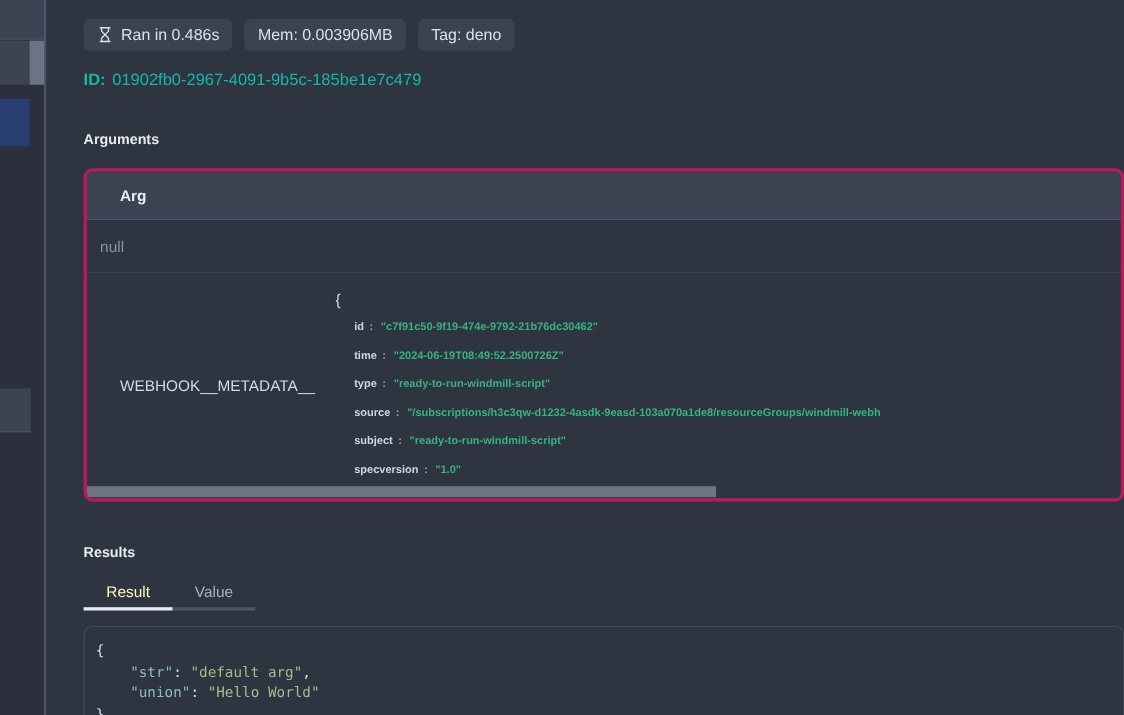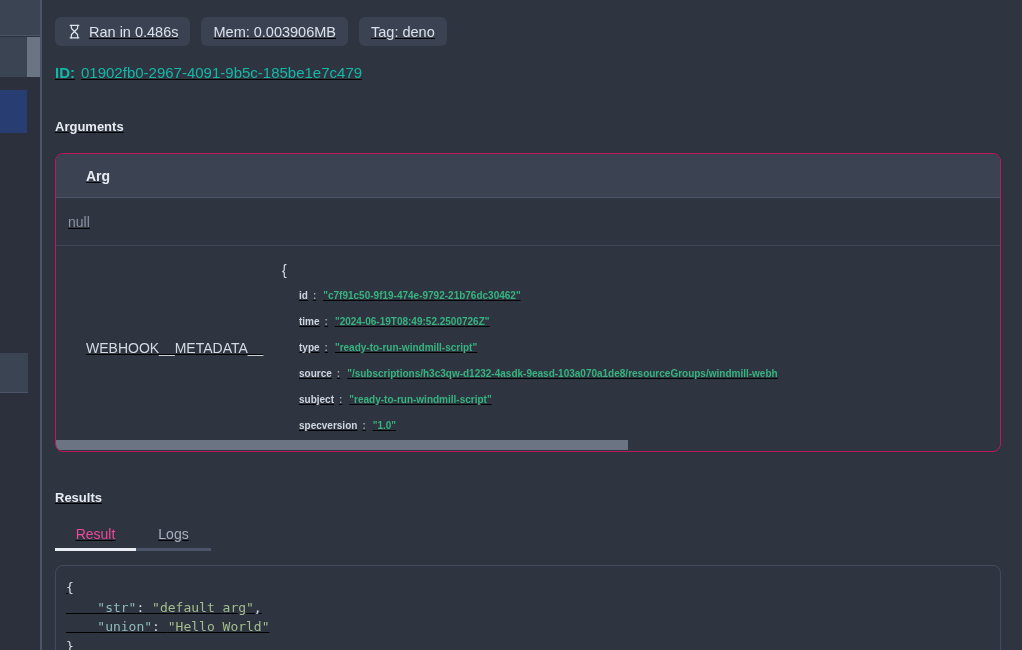--- a/index.html
+++ b/index.html
@@ -30,40 +30,40 @@
   .sb-row-blue {
     position: absolute; left: 0; top: 90px; width: 27px; height: 43px;
     background: #283d72;
   }
   .sb-row-light {
     position: absolute; left: 0; top: 353px; width: 28px; height: 40px;
     background: #3b4452; border-bottom: 1px solid #4b5468;
   }
 
   
-  .main { position: absolute; left: 42px; top: 0; width: 980px; height: 650px; padding-left: 13px; text-decoration: underline; }
+  .main { position: absolute; left: 42px; top: 0; width: 980px; height: 650px; padding-left: 34px; }
   .content { width: 946px; }
 
   .badges { display: flex; gap: 11px; margin-top: 17px; }
   .badge {
     background: #3b4252; color: #dbe1ea; font-size: 14.5px;
     height: 29px; padding: 0 12px; border-radius: 6px;
     display: inline-flex; align-items: center; gap: 7px; white-space: nowrap;
   }
   .badge svg { display: block; }
 
   .id-line { margin-top: 18px; font-size: 15px; color: #14b8a6; }
   .id-label { font-weight: 700; margin-right: 6px; }
 
   .section-label { margin-top: 38px; font-size: 13px; font-weight: 700; color: #e8ecf2; }
 
   
   .args-table {
     margin-top: 19px; width: 946px;
-    border: 1px solid #be185d; border-radius: 8px; overflow: hidden;
+    border: 3px solid #be185d; border-radius: 8px; overflow: hidden;
   }
   .t-head { display: flex; align-items: center; height: 44px; background: #3b4252; border-bottom: 1px solid #4b5468; }
   .col1 { width: 214px; flex-shrink: 0; padding-left: 30px; }
   .col2 { flex: 1; min-width: 0; padding-left: 12px; white-space: nowrap; overflow: hidden; }
   .t-head .col1, .t-head .col2 { font-size: 14px; font-weight: 700; color: #e8ecf2; }
   .t-row-body { display: flex; align-items: center; height: 48px; border-bottom: 1px solid #3d4657; }
   .t-row-body .col1 { font-size: 14px; color: #d4dae3; }
   .t-row-body .col2 { font-size: 14px; color: #8b93a1; }
   .t-row-obj { display: flex; padding-top: 11px; }
   .t-row-obj .col1 { display: flex; align-items: center; font-size: 14px; color: #d4dae3; }
@@ -77,21 +77,21 @@
 
   .t-scrollbar { position: relative; height: 12px; }
   .t-hthumb { position: absolute; left: 0; top: 1px; height: 10px; width: 572px; background: #6b7482; }
 
   
   .tabs { display: flex; margin-top: 16px; }
   .tab {
     font-size: 14px; text-align: center; cursor: pointer;
     padding: 5px 0 6px; border-bottom: 3px solid transparent;
   }
-  .tab.active { width: 81px; color: #ec4899; border-bottom-color: #e9edf3; }
+  .tab.active { width: 81px; color: #fef9c3; border-bottom-color: #e9edf3; }
   .tab.inactive { width: 75px; color: #a8b0bd; border-bottom-color: #4c566a; }
 
   .code-block {
     margin-top: 14px; width: 946px; height: 114px;
     border: 1px solid #434c5e; border-radius: 8px;
     padding: 12px 10px; overflow: hidden;
     font-family: "DejaVu Sans Mono", monospace;
     font-size: 13px; line-height: 19.5px; white-space: pre; color: #d8dee9;
   }
   .tok-punct { color: #d8dee9; }
@@ -162,20 +162,20 @@
         </div>
         <div class="t-scrollbar">
           <div class="t-hthumb"></div>
         </div>
       </div>
 
       <div class="section-label">Results</div>
 
       <div class="tabs" id="tabs">
           <div class="tab active">Result</div>
-          <div class="tab inactive">Logs</div>
+          <div class="tab inactive">Value</div>
         </div>
 
       <div class="code-block" id="result-code"><div><span class="tok-punct">{</span></div><div><span class="tok-punct">    </span><span class="tok-key">"str"</span><span class="tok-punct">: </span><span class="tok-string">"default arg"</span><span class="tok-punct">,</span></div><div><span class="tok-punct">    </span><span class="tok-key">"union"</span><span class="tok-punct">: </span><span class="tok-string">"Hello World"</span></div><div><span class="tok-punct">}</span></div></div>
 
     </div>
   </main>
 </div>
 
 </body></html>

